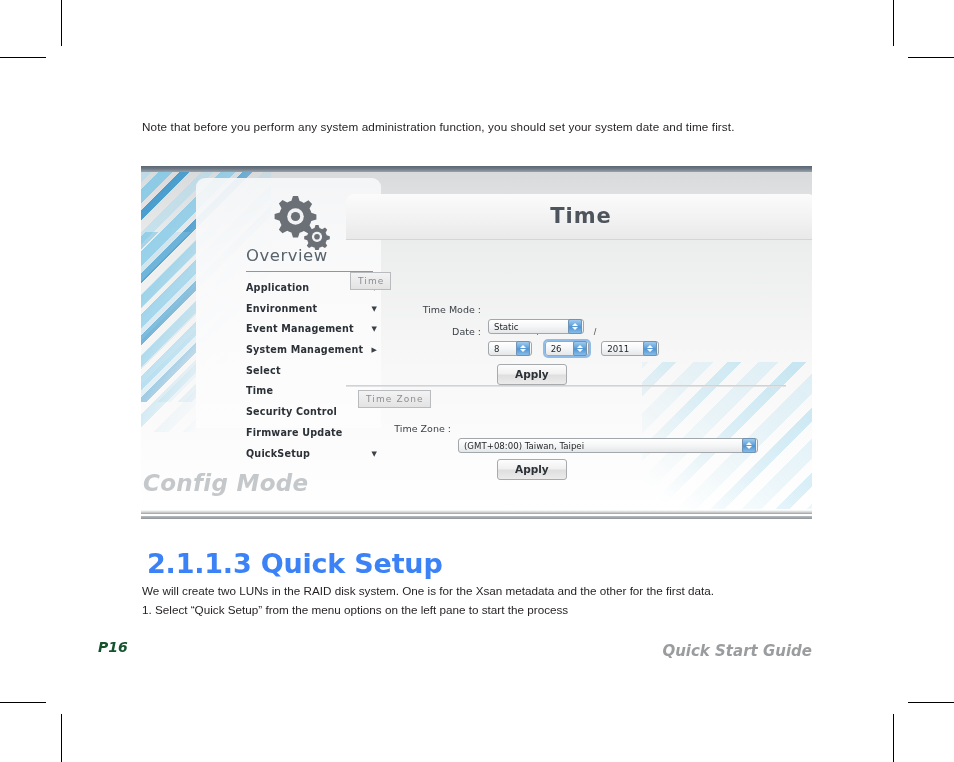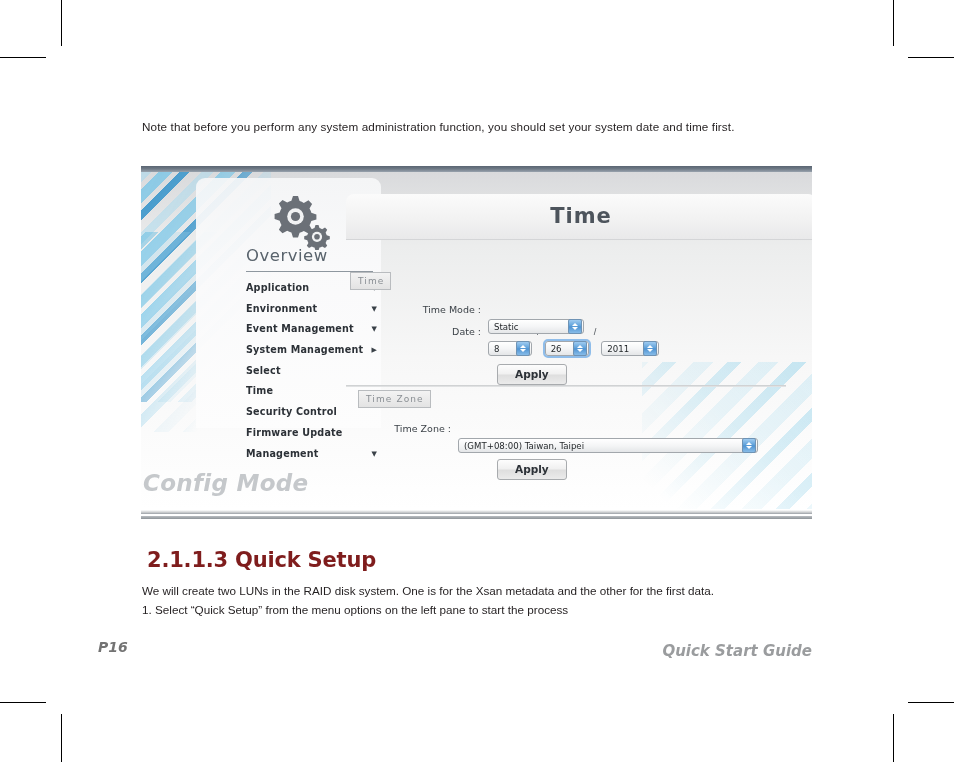--- a/index.html
+++ b/index.html
@@ -231,34 +231,34 @@
   }
 
   .divider-line {
     position: absolute; height: 2px;
     background: linear-gradient(to bottom, #c8cacc, #e8e9ea);
   }
 
   
   .h-section {
     position: absolute; left: 147px; top: 548px;
-    font-size: 21px; font-weight: bold; color: #7f1d1d;
+    font-size: 27px; font-weight: bold; color: #3b82f6;
     letter-spacing: -0.2px;
     font-family: "DejaVu Sans", sans-serif;
   }
   .body-p {
     position: absolute; left: 142px; width: 700px;
     font-size: 11.7px; line-height: 16px; color: #231f20;
   }
   .p1 { top: 583px; }
   .p2 { top: 602px; }
 
   .footer-left {
     position: absolute; left: 98px; top: 639px;
-    font-size: 14px; font-style: italic; font-weight: bold; color: #737373;
+    font-size: 14px; font-style: italic; font-weight: bold; color: #14532d;
     font-family: "DejaVu Sans", sans-serif;
   }
   .footer-right {
     position: absolute; right: 142px; top: 642px;
     font-size: 15px; font-style: italic; font-weight: bold; color: #9a9c9e;
     font-family: "DejaVu Sans", sans-serif;
   }
 </style>
 </head>
 <body>
@@ -324,21 +324,21 @@
         <div class="nav-item">
           <span>Time</span>
         </div>
         <div class="nav-item">
           <span>Security Control</span>
         </div>
         <div class="nav-item">
           <span>Firmware Update</span>
         </div>
         <div class="nav-item">
-          <span>Management</span>
+          <span>QuickSetup</span>
           <span class="arrow">▼</span>
         </div>
       </div>
     </div>
 
     <div class="config-mode">Config Mode</div>
 
     <div class="content-panel">
       <div class="content-header">
         <div class="content-header-title">Time</div>

